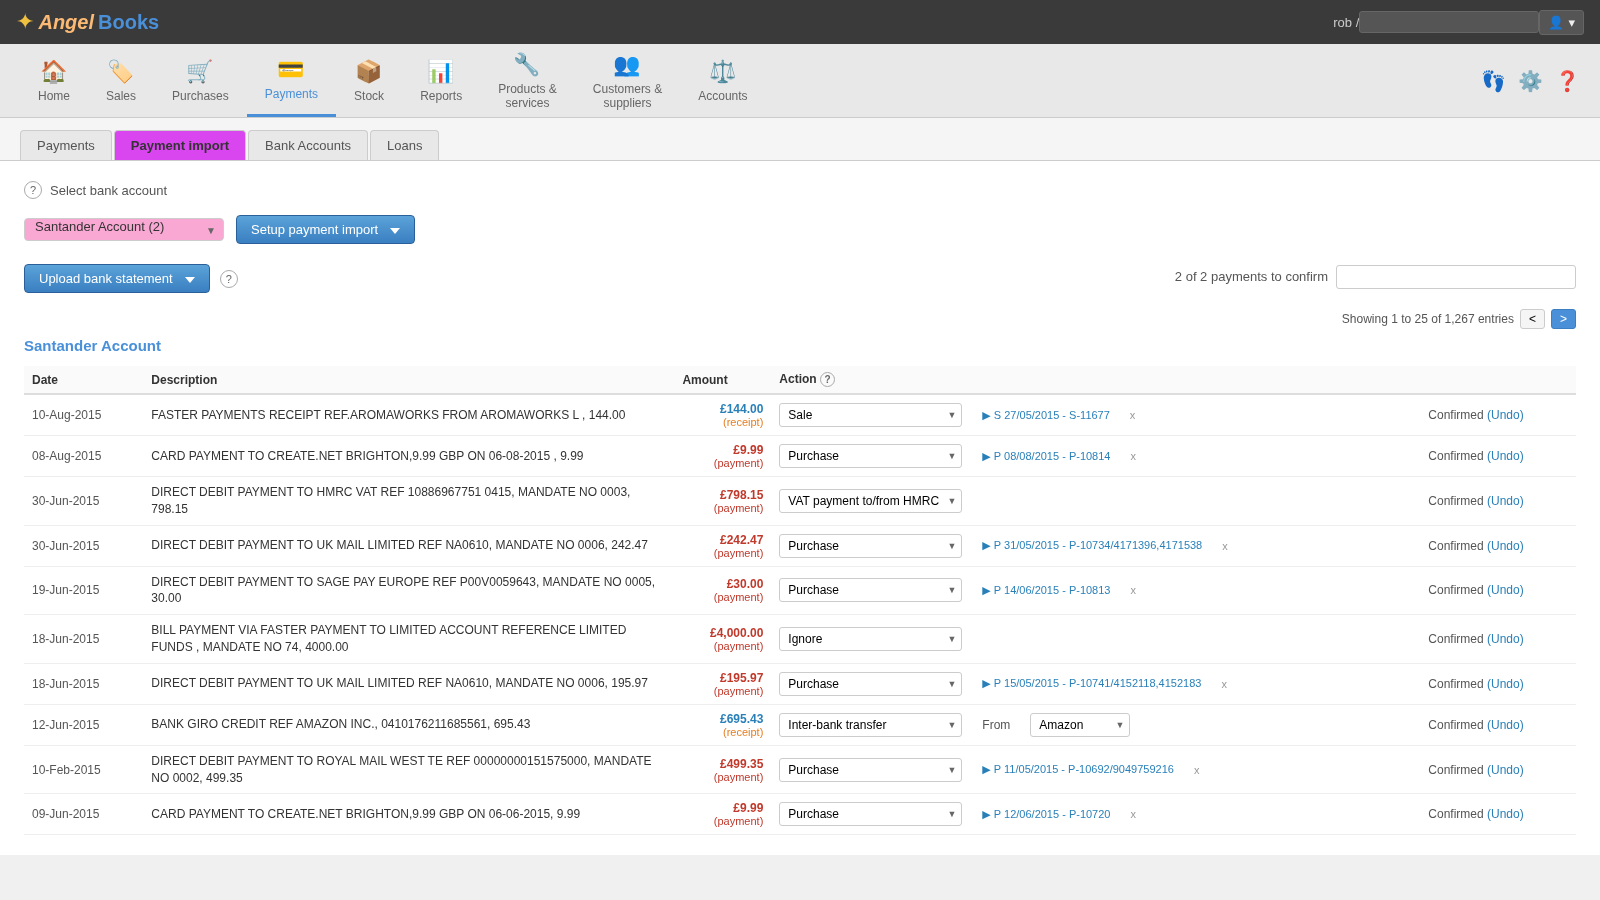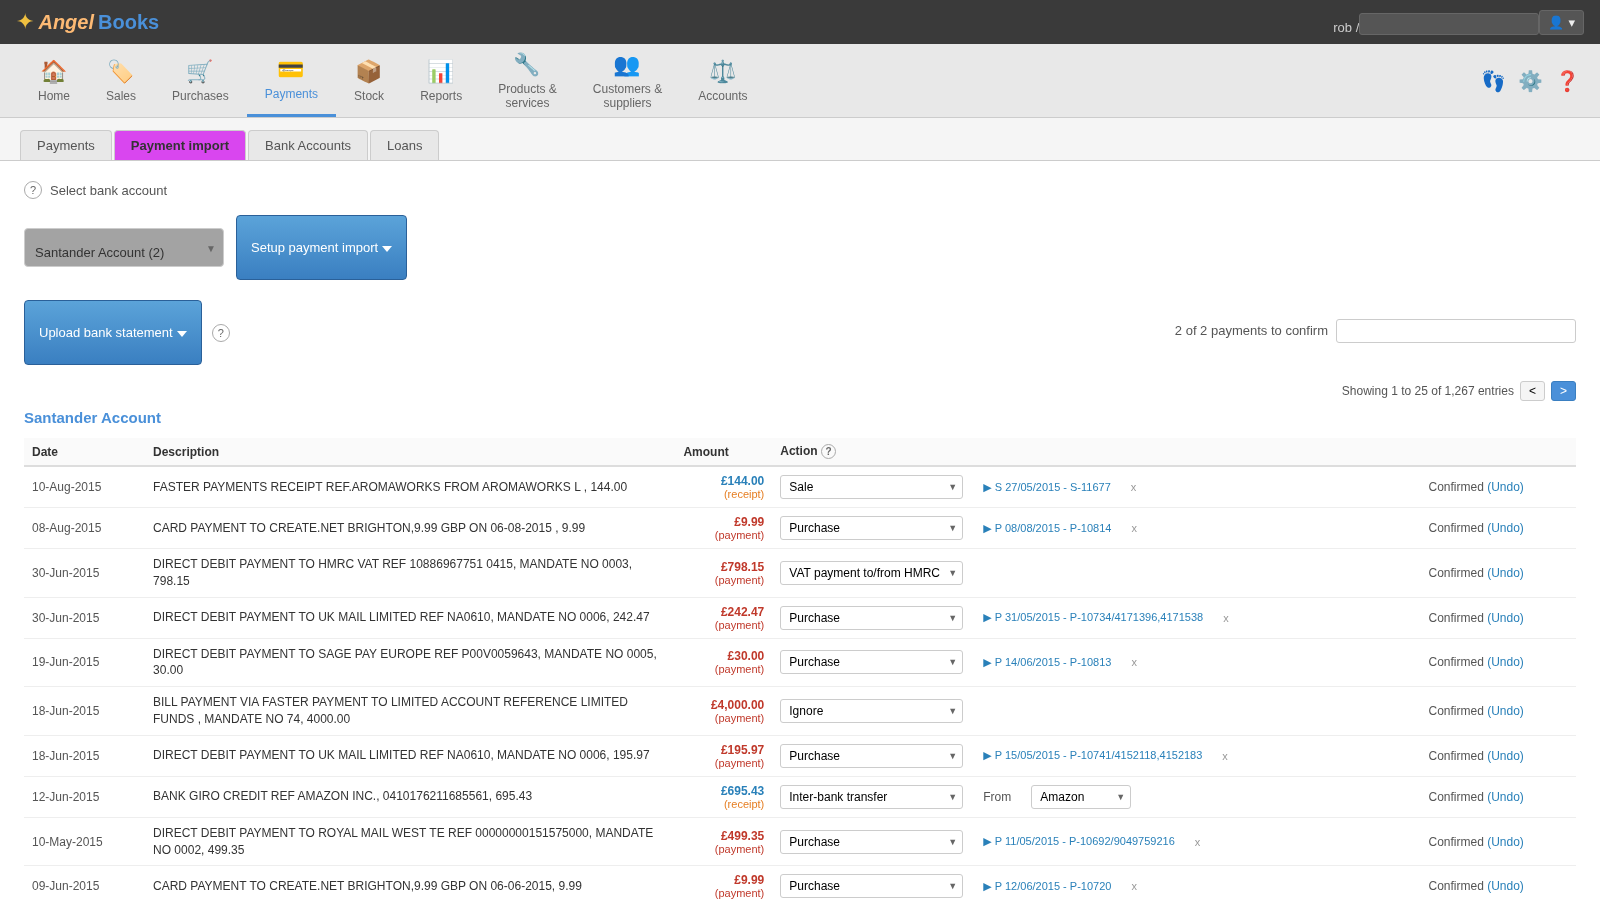--- a/index.html
+++ b/index.html
@@ -16,21 +16,21 @@
     }
     .logo {
       display: flex;
       align-items: center;
       gap: 4px;
     }
     .logo-angel { color: #fdba74; font-size: 20px; font-style: italic; font-weight: bold; }
     .logo-books { color: #4a90d9; font-size: 20px; font-weight: bold; }
     .top-right {
       display: flex;
-      align-items: flex-end;
+      align-items: center;
       gap: 0;
       color: #ccc;
       font-size: 13px;
     }
     .top-search {
       background: #555;
       border: 1px solid #666;
       border-radius: 3px;
       padding: 3px 8px;
       color: #eee;
@@ -128,50 +128,50 @@
       align-items: center;
       gap: 12px;
       margin-bottom: 20px;
     }
     .select-wrapper {
       position: relative;
       display: inline-block;
     }
     .select-wrapper select {
       appearance: none;
-      background: #a3a3a3;
+      background: #f9a8d4;
       border: 1px solid #ccc;
       border-radius: 4px;
-      padding: 16px 28px 6px 10px;
+      padding: 0 28px 6px 10px;
       font-size: 13px;
       color: #333;
       cursor: pointer;
       min-width: 200px;
     }
     .select-arrow {
       position: absolute;
       right: 8px;
       top: 50%;
       transform: translateY(-50%);
       pointer-events: none;
       color: #666;
       font-size: 10px;
     }
 
     .btn-blue {
       background: linear-gradient(to bottom, #5ba3d9, #3a7fc1);
       color: #fff;
       border: 1px solid #2a6099;
       border-radius: 4px;
-      padding: 24px 14px;
+      padding: 6px 14px;
       cursor: pointer;
       font-size: 13px;
       display: flex;
       align-items: center;
-      gap: 4px;
+      gap: 12px;
     }
 
     .upload-row {
       display: flex;
       align-items: center;
       gap: 10px;
       margin-bottom: 4px;
     }
     .payments-confirm {
       display: flex;
@@ -568,21 +568,21 @@
                 <span class="from-label">From</span>
                 <div class="select-wrap-inline">
                   <select class="from-select"><option>Amazon</option></select>
                   <span class="sel-arrow">▼</span>
                 </div>
               </div>
             </td>
             <td style="white-space: nowrap;"><span class="confirmed-text">Confirmed </span><span class="undo-link">(Undo)</span></td>
           </tr>
           <tr>
-            <td style="white-space: nowrap; color: rgb(85, 85, 85);">10-May-2015</td>
+            <td style="white-space: nowrap; color: rgb(85, 85, 85);">10-Feb-2015</td>
             <td style="max-width: 380px; line-height: 1.4;">DIRECT DEBIT PAYMENT TO ROYAL MAIL WEST TE REF 00000000151575000, MANDATE NO 0002, 499.35</td>
             <td style="text-align: right; white-space: nowrap;">
               <div style="font-weight: bold; color: rgb(192, 57, 43);">£499.35</div>
               <div style="font-size: 11px; color: rgb(192, 57, 43);">(payment)</div>
             </td>
             <td style="min-width: 360px;">
               <div class="action-cell">
                 <div class="select-wrap-inline">
                   <select class="action-select"><option value="Sale">Sale</option><option value="Purchase" selected="">Purchase</option><option value="VAT payment to/from HMRC">VAT payment to/from HMRC</option><option value="Ignore">Ignore</option><option value="Inter-bank transfer">Inter-bank transfer</option></select>
                   <span class="sel-arrow">▼</span>

